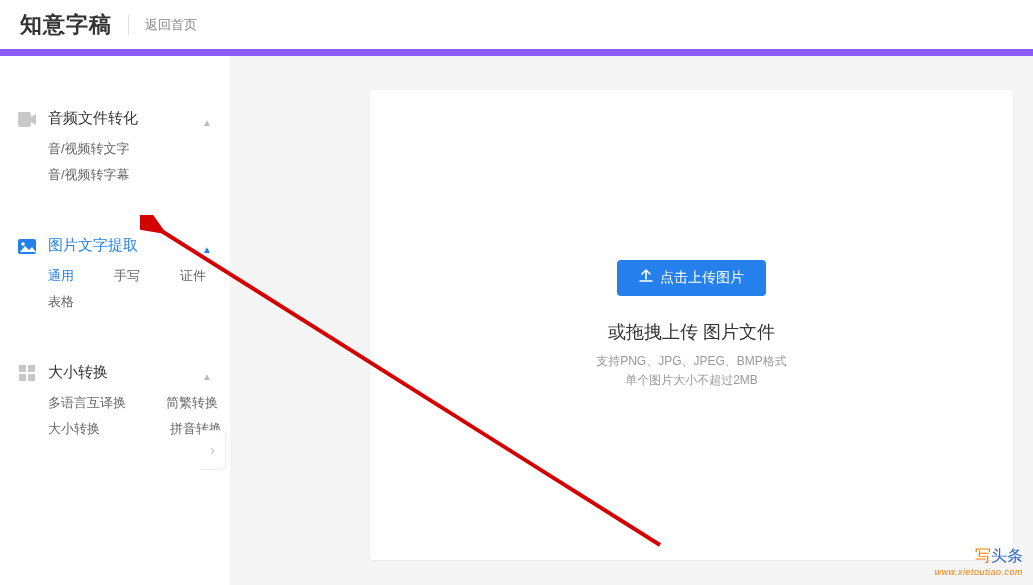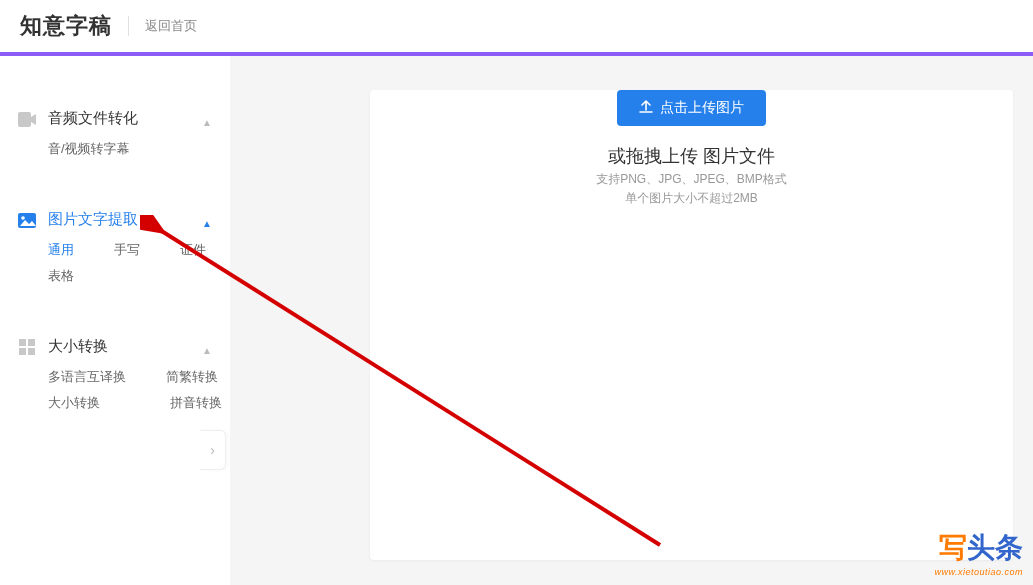--- a/index.html
+++ b/index.html
@@ -10,21 +10,21 @@
       height: 585px;
       overflow: hidden;
       position: relative;
     }
     .header {
       background: #fff;
       height: 56px;
       display: flex;
       align-items: center;
       padding: 0 20px;
-      border-bottom: 4px solid #8b5cf6;
+      border-bottom: 7px solid #8b5cf6;
     }
     .logo {
       font-size: 22px;
       font-weight: 700;
       color: #333;
       letter-spacing: 1px;
     }
     .divider-v {
       width: 1px;
       height: 20px;
@@ -112,21 +112,22 @@
       top: 90px;
       left: 370px;
       right: 20px;
       height: 470px;
       background: #fff;
       border-radius: 4px;
       box-shadow: 0 1px 3px rgba(0,0,0,0.05);
       display: flex;
       flex-direction: column;
       align-items: center;
-      justify-content: flex-start;
+      justify-content: center;
+      gap: 6px;
     }
     .upload-btn {
       background: #2680eb;
       color: #fff;
       border: none;
       padding: 9px 22px;
       border-radius: 4px;
       font-size: 14px;
       display: flex;
       align-items: center;
@@ -152,22 +153,22 @@
       pointer-events: none;
       z-index: 10;
     }
     .watermark {
       position: absolute;
       right: 10px;
       bottom: 8px;
       text-align: right;
     }
     .watermark-main {
-      font-size: 28px;
-      font-weight: bold;
+      font-size: 16px;
+      font-weight: normal;
     }
     .watermark-main .orange { color: #ff7a00; }
     .watermark-main .blue { color: #3366cc; }
     .watermark-url {
       font-size: 9px;
       color: #ff7a00;
       letter-spacing: 0.5px;
       font-style: italic;
     }
   </style>
@@ -187,20 +188,23 @@
       <span class="section-icon">
         <svg width="18" height="15" viewBox="0 0 18 15">
             <rect x="0" y="0" width="13" height="15" rx="2" fill="#c8c8c8"></rect>
             <path d="M13 5 L18 2 L18 13 L13 10 Z" fill="#c8c8c8"></path>
           </svg>
       </span>
       <span class="section-title">音频文件转化</span>
       <span class="chevron">▲</span>
     </div>
     <div class="sub-items">
+      <div class="sub-row">
+          <span class="sub-item">音/视频转文字</span>
+        </div>
       <div class="sub-row">
           <span class="sub-item">音/视频转字幕</span>
         </div>
     </div>
   </div>
 
   <div class="section">
     <div class="section-header">
       <span class="section-icon">
         <svg width="18" height="15" viewBox="0 0 18 15">

